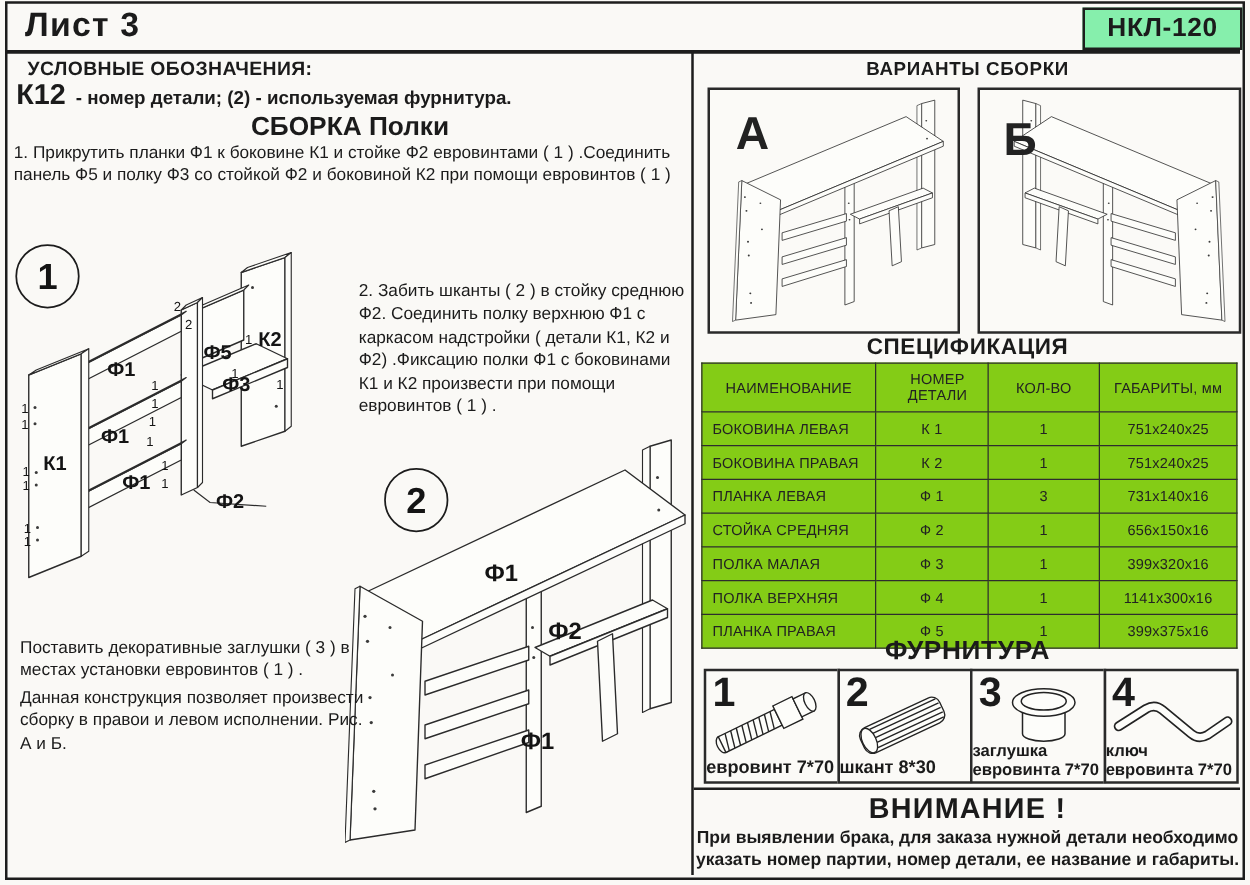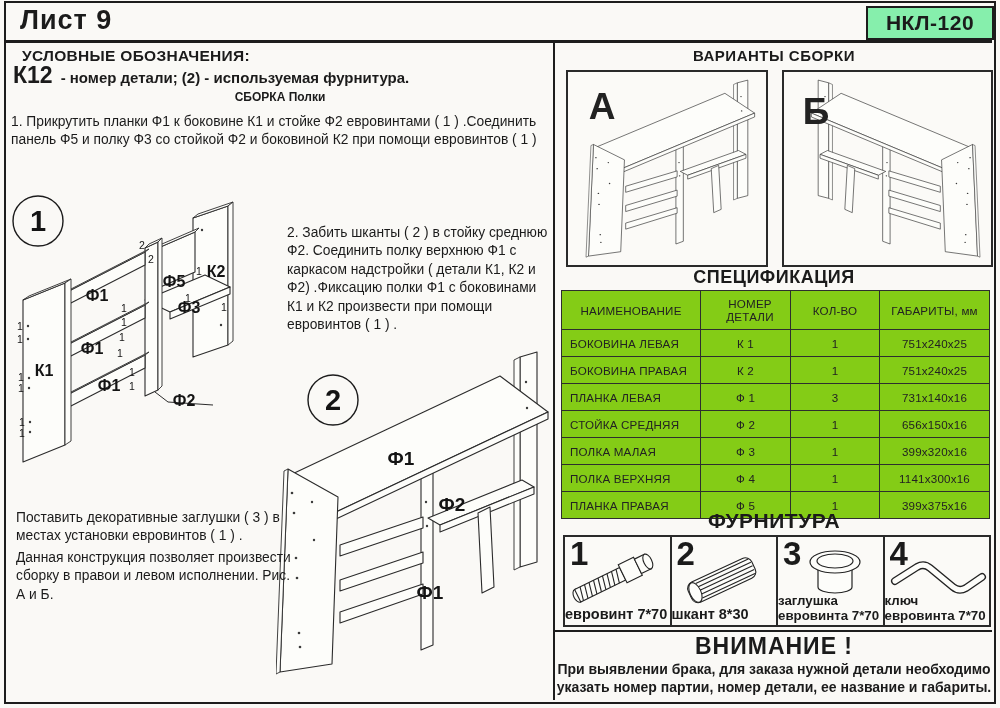--- a/index.html
+++ b/index.html
@@ -9,21 +9,21 @@
   .line{position:absolute;background:#1d1d1d;}
   .outer-border{position:absolute;left:4px;top:1px;width:988px;height:699px;
         border:2px solid #1d1d1d;background:transparent;}
   .sheet-title{font-size:27px;font-weight:600;letter-spacing:1px;}
   .hdr-notes{font-size:14.2px;line-height:1.3;font-weight:500;}
   .model-box{border:2px solid #1d1d1d;background:#86efac;text-align:center;
         font-size:21px;font-weight:bold;line-height:30px;letter-spacing:0.5px;}
   .legend-title{font-size:15.5px;font-weight:bold;letter-spacing:0.3px;}
   .k12{font-size:23px;font-weight:bold;}
   .k12-desc{font-size:15px;font-weight:bold;margin-left:8px;}
-  .sborka{font-size:12px;font-weight:bold;text-align:center;}
+  .sborka{font-size:21px;font-weight:bold;text-align:center;}
   .para{font-size:13.8px;line-height:1.34;}
   .rc-title{font-weight:bold;text-align:center;}
   .variant-box{border:2px solid #2a2a2a;background:#fbfaf7;}
   .variant-letter{font-size:37px;font-weight:bold;fill:#222;}
   table.spec{border-collapse:collapse;width:429px;background:#84cc16;}
   table.spec th,table.spec td{border:1.5px solid #2e2e2e;font-size:11.6px;
         font-weight:normal;color:#222;letter-spacing:0.2px;}
   table.spec th{height:36px;text-align:center;}
   table.spec td{height:24px;text-align:center;}
   table.spec td.nm{text-align:left;padding-left:8px;}
@@ -86,21 +86,21 @@
         <circle class="dot" cx="150" cy="152" r="1.2"></circle>
           <circle class="dot" cx="151" cy="176" r="1.2"></circle>
         <circle class="dot" cx="250" cy="32" r="1.2"></circle>
           <circle class="dot" cx="251" cy="58" r="1.2"></circle>
       </g>
     </defs>
   </svg>
 
   <div class="outer-border"></div>
 
-  <div class="abs sheet-title" style="left:20px;top:5px;">Лист 9</div>
+  <div class="abs sheet-title" style="left:20px;top:5px;">Лист 3</div>
   <div class="abs model-box" style="left:866px;top:6px;width:124px;height:30px;">НКЛ-120</div>
   <div class="line" style="left:4px;top:40px;width:988px;height:2.5px;"></div>
   <div class="line" style="left:553px;top:40px;width:2px;height:660px;"></div>
 
   <div class="abs legend-title" style="left:22px;top:47px;">УСЛОВНЫЕ ОБОЗНАЧЕНИЯ:</div>
   <div class="abs" style="left:13px;top:62px;display:flex;align-items:baseline;">
     <span class="k12">К12</span>
     <span class="k12-desc">- номер детали;  (2) - используемая фурнитура.</span>
   </div>
   <div class="abs sborka" style="left:0;top:90px;width:560px;">СБОРКА Полки</div>

